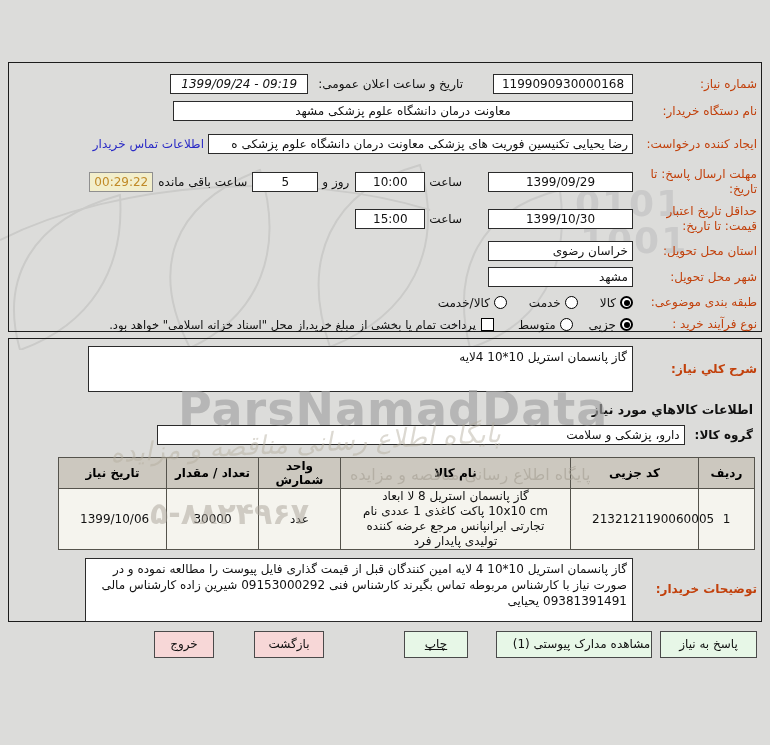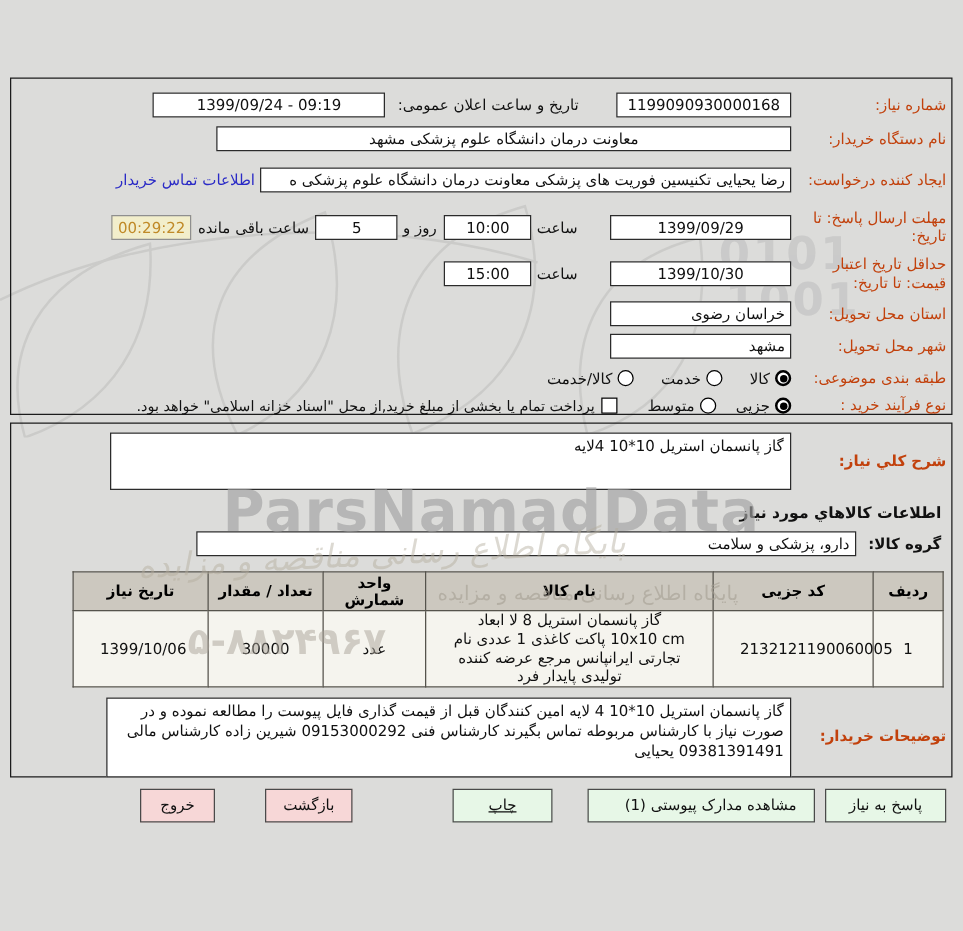--- a/index.html
+++ b/index.html
@@ -95,21 +95,21 @@
   <div class="wm-back wm-digits" style="left:575px;top:183px;font-size:36px;">0101</div>
   <div class="wm-back wm-digits" style="left:580px;top:220px;font-size:36px;">1001</div>
 
 
   <div class="panel" id="panel-form">
 
     <div class="row" style="margin-bottom:7px;">
       <div class="lblcol">شماره نیاز:</div>
       <div class="tbox center ltr" style="width:140px;margin-left:30px;">1199090930000168</div>
       <div style="margin-left:10px;white-space:nowrap;">تاریخ و ساعت اعلان عمومی:</div>
-      <div class="tbox center ltr" style="width:186px;margin-left:0;">1399/09/24 - 09:19</div>
+      <div class="tbox center ltr" style="width:138px;margin-left:0;font-style:italic;">1399/09/24 - 09:19</div>
     </div>
 
     <div class="row" style="margin-bottom:7px;">
       <div class="lblcol">نام دستگاه خریدار:</div>
       <div class="tbox center" style="width:460px;">معاونت درمان دانشگاه علوم پزشکی مشهد</div>
     </div>
 
     <div class="row" style="margin-bottom:6px;min-height:32px;">
       <div class="lblcol">ایجاد کننده درخواست:</div>
       <div class="tbox" style="width:425px;">رضا یحیایی تکنیسین فوریت های پزشکی معاونت درمان دانشگاه علوم پزشکی ه</div>
@@ -213,22 +213,22 @@
     </table>
 
     <div class="row" style="margin-top:8px;align-items:flex-start;">
       <div class="lblcol boldlbl" style="padding-top:24px;">توضیحات خریدار:</div>
       <div class="bigbox" style="width:548px;height:64px;">گاز پانسمان استریل 10*10 4 لایه امین کنندگان قبل از قیمت گذاری فایل پیوست را مطالعه نموده و در صورت نیاز با کارشناس مربوطه تماس بگیرند کارشناس فنی 09153000292 شیرین زاده کارشناس مالی 09381391491 یحیایی</div>
     </div>
   </div>
 
   <div class="btnrow">
     <div class="btn green" style="width:97px;margin-left:8px;">پاسخ به نیاز</div>
-    <div class="btn green" style="width:182px;margin-left:28px;padding-left:15px;">مشاهده مدارک پیوستی (1)</div>
-    <div class="btn green" style="width:80px;margin-left:80px;text-decoration:underline;">چاپ</div>
+    <div class="btn green" style="width:156px;margin-left:28px;padding-left:15px;">مشاهده مدارک پیوستی (1)</div>
+    <div class="btn green" style="width:64px;margin-left:80px;text-decoration:underline;">چاپ</div>
     <div class="btn pink" style="width:70px;margin-left:40px;">بازگشت</div>
     <div class="btn pink" style="width:60px;">خروج</div>
   </div>
 
   <div class="wm-front wm-brand" style="left:178px;top:382px;">ParsNamadData</div>
   <div class="wm-front wm-cursive" style="left:110px;top:428px;">پایگاه اطلاع رسانی مناقصه و مزایده</div>
   <div class="wm-front wm-line" style="left:350px;top:465px;">پایگاه اطلاع رسانی مناقصه و مزایده</div>
   <div class="wm-front wm-phone" style="left:150px;top:496px;">۵-۸۸۲۴۹۶۷</div>
 
 </div>

